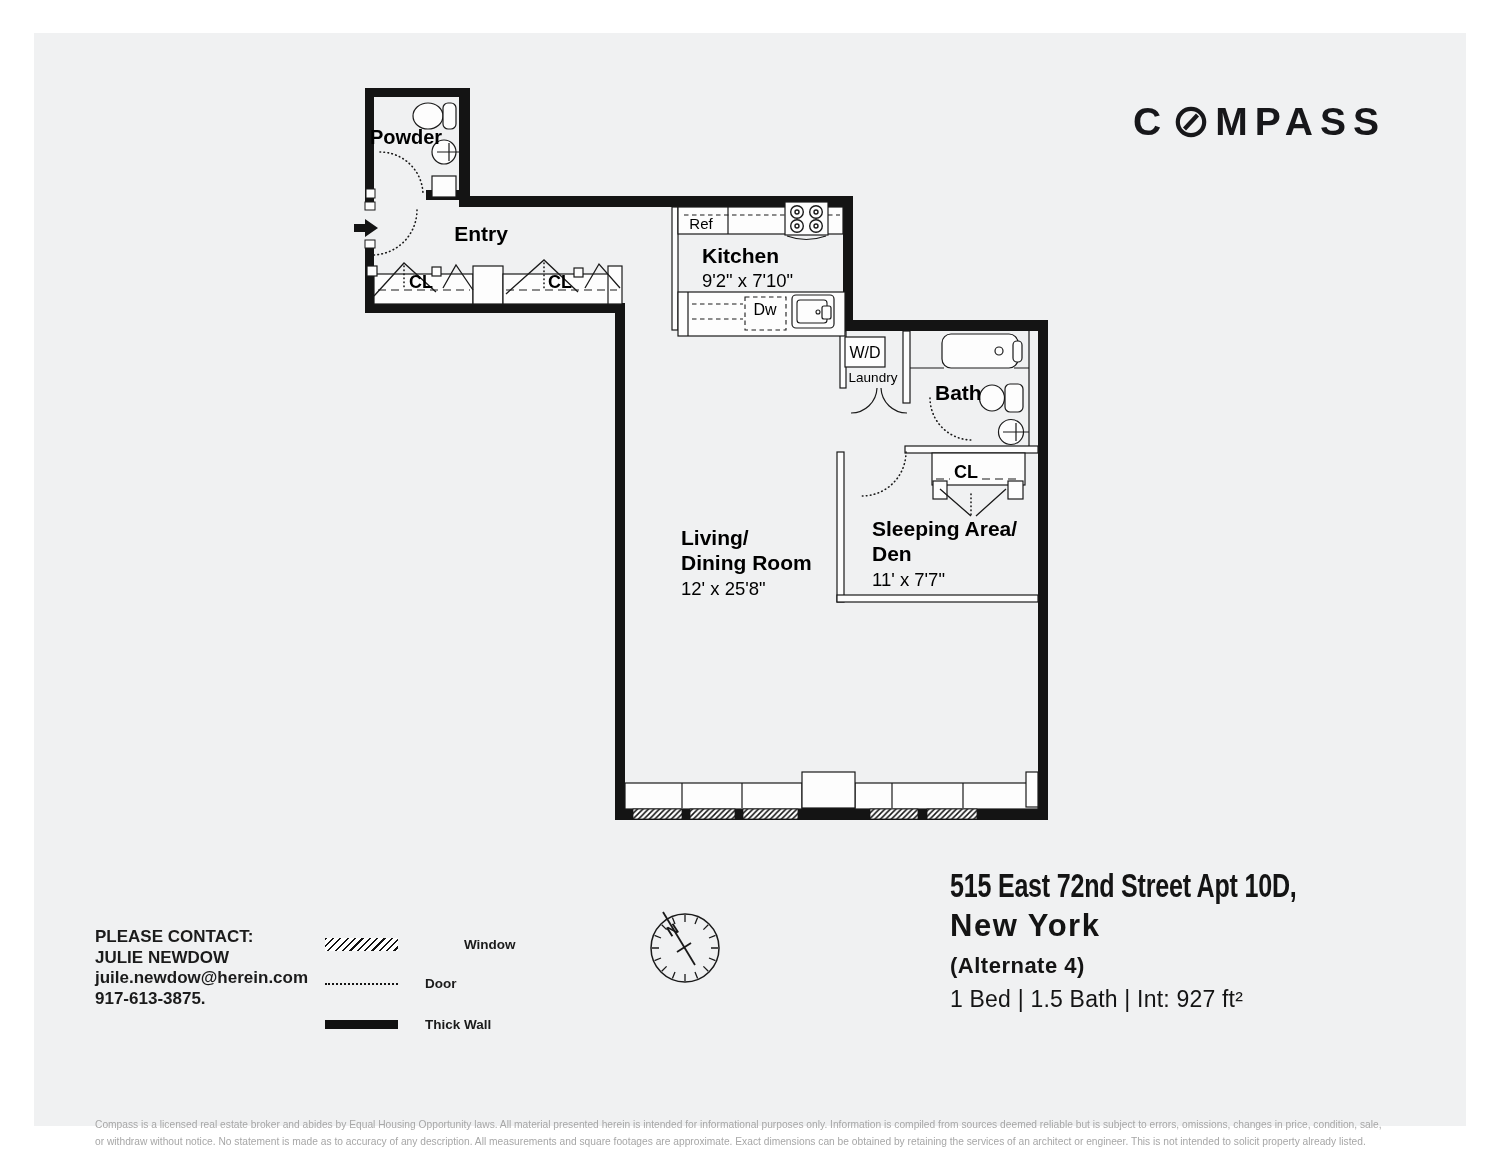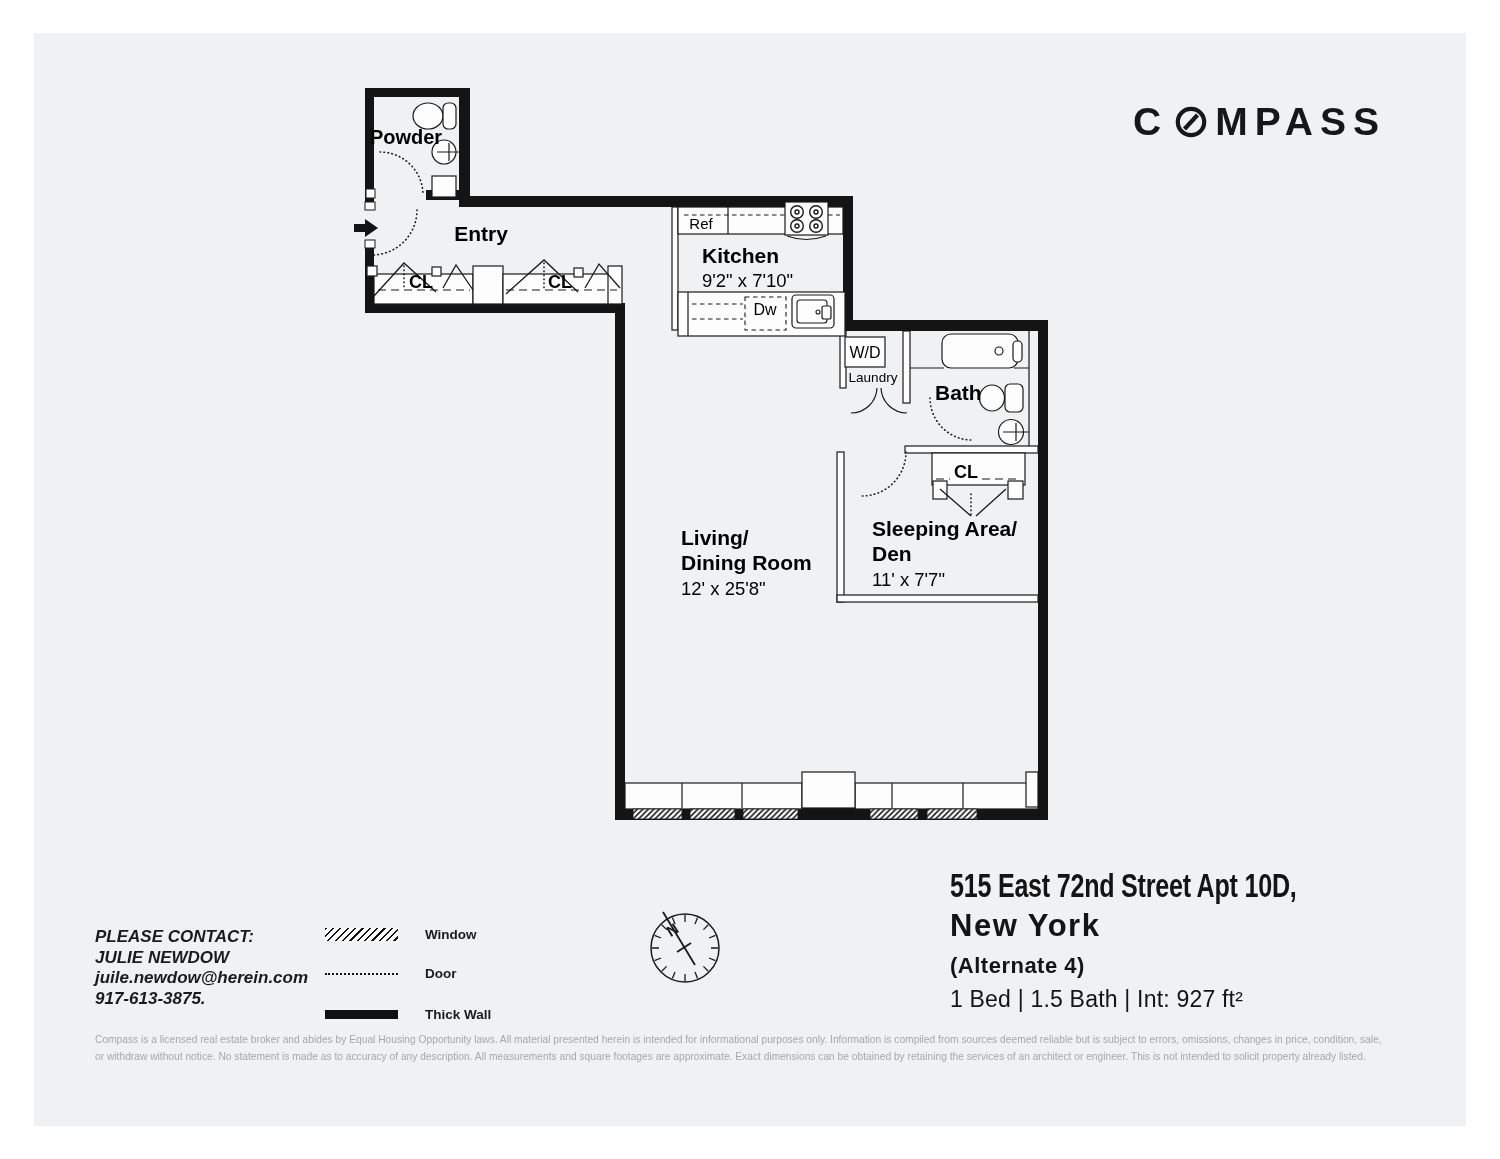--- a/index.html
+++ b/index.html
@@ -21,45 +21,45 @@
   .t-cl{font-weight:700;font-size:18px;}
   .t-xs{font-size:15px;}
   .t-xxs{font-size:13.5px;}
   .wf{fill:#fdfdfd;stroke:#1a1a1a;stroke-width:1.2;}
   .ln{stroke:#1a1a1a;stroke-width:1.2;fill:none;}
   .dash{stroke:#1a1a1a;stroke-width:1.2;fill:none;stroke-dasharray:8 5;}
   .dash2{stroke:#1a1a1a;stroke-width:1.1;fill:none;stroke-dasharray:4.5 3.5;}
   .dot{stroke:#1a1a1a;stroke-width:1.6;fill:none;stroke-dasharray:0.6 3.4;stroke-linecap:round;}
 
   
-  .contact{position:absolute;left:95px;top:927px;font-weight:700;font-size:17px;line-height:20.5px;color:#1b1b1b;font-style:italic;}
+  .contact{position:absolute;left:95px;top:927px;font-weight:700;font-size:17px;line-height:20.5px;color:#1b1b1b;}
 
   
   .legend{position:absolute;left:325px;top:922px;width:240px;}
   .legend-row{display:flex;align-items:center;margin-bottom:0;}
   .legend-row .swatch{width:73px;flex:0 0 73px;}
   .legend-row .lbl{margin-left:27px;font-size:13.5px;font-weight:700;color:#1b1b1b;}
   .sw-window{height:13px;background:
      repeating-linear-gradient(135deg,#141414 0 1.6px,#ffffff 1.6px 5.2px);}
   .sw-door{height:0;border-top:2.4px dotted #141414;}
   .sw-wall{height:9px;background:#111;}
-  .row-window{margin-top:5px;}
+  .row-window{margin-top:15px;gap:39px;}
   .row-door{margin-top:24px;}
   .row-wall{margin-top:26px;}
 
   
   .address{position:absolute;left:950px;top:866px;width:520px;color:#141414;}
   .addr1{font-size:33px;font-weight:700;letter-spacing:-0.3px;white-space:nowrap;
          transform:scaleX(0.76);transform-origin:left center;line-height:40px;}
   .addr2{font-size:31px;font-weight:700;letter-spacing:1.5px;line-height:40px;}
   .addr3{font-size:22px;font-weight:700;letter-spacing:0.5px;line-height:40px;}
   .specs{font-size:23px;font-weight:400;letter-spacing:0.2px;}
 
   
-  .disclaimer{position:absolute;left:95px;top:1031px;width:1370px;color:#a7a7a7;
+  .disclaimer{position:absolute;left:95px;top:1116px;width:1370px;color:#a7a7a7;
               font-size:11px;line-height:17px;}
   .disclaimer div{white-space:nowrap;transform:scaleX(0.93);transform-origin:left center;}
 </style>
 </head>
 <body>
 
 <div class="page">
   <div class="panel"></div>
 
   <div class="logo">

